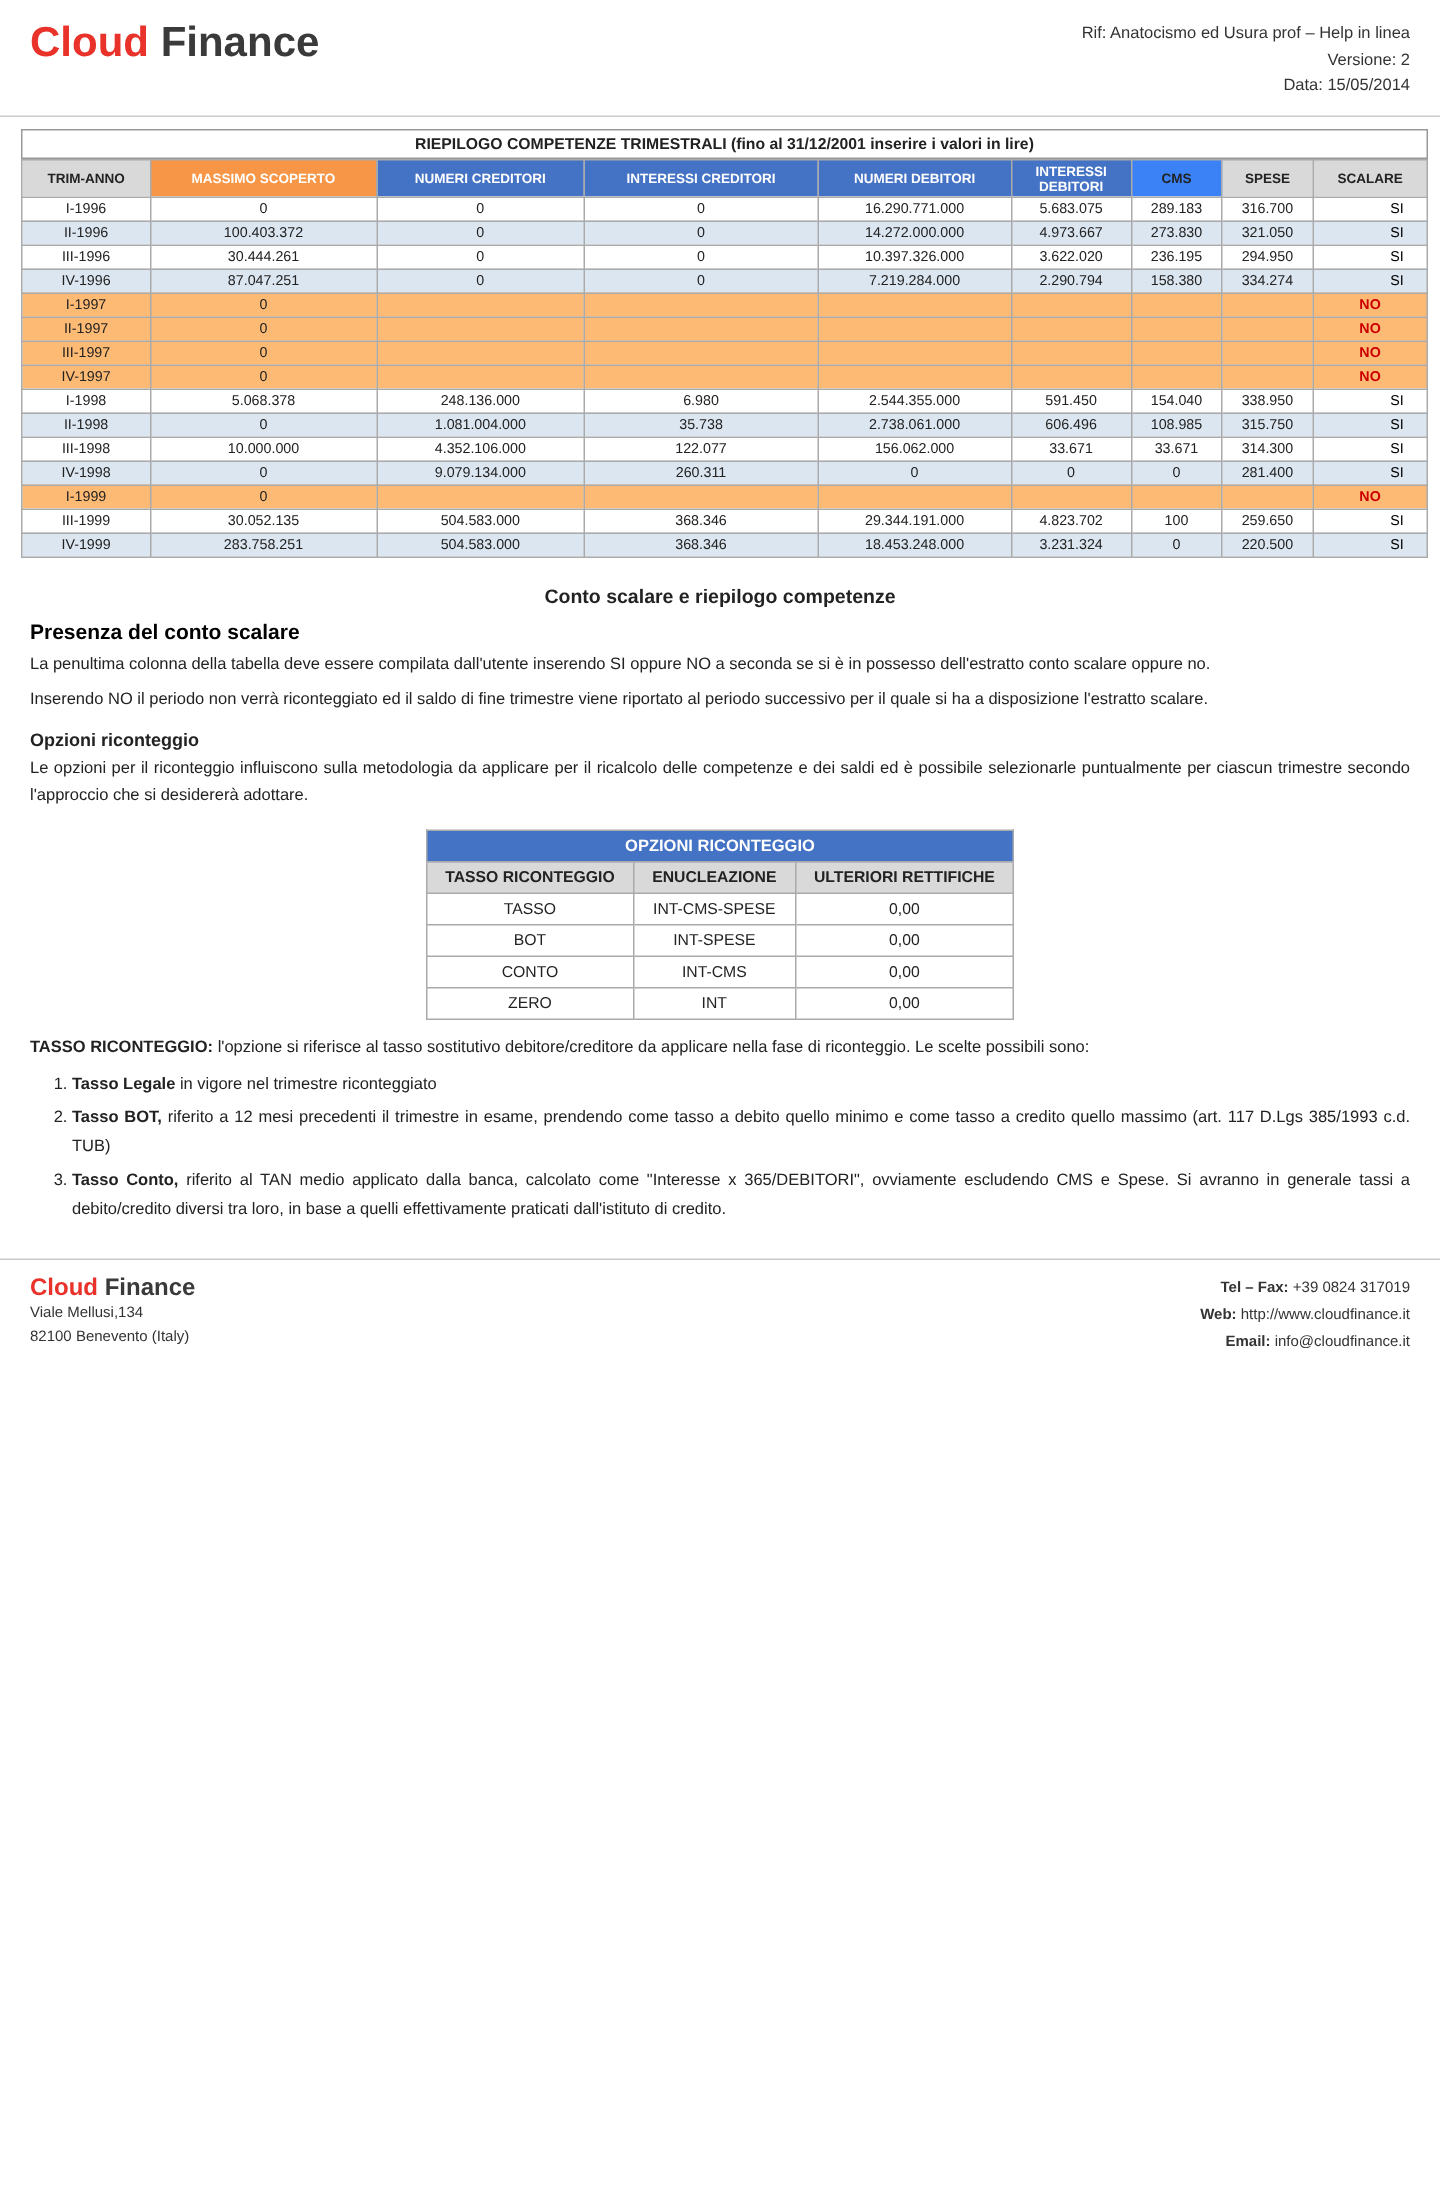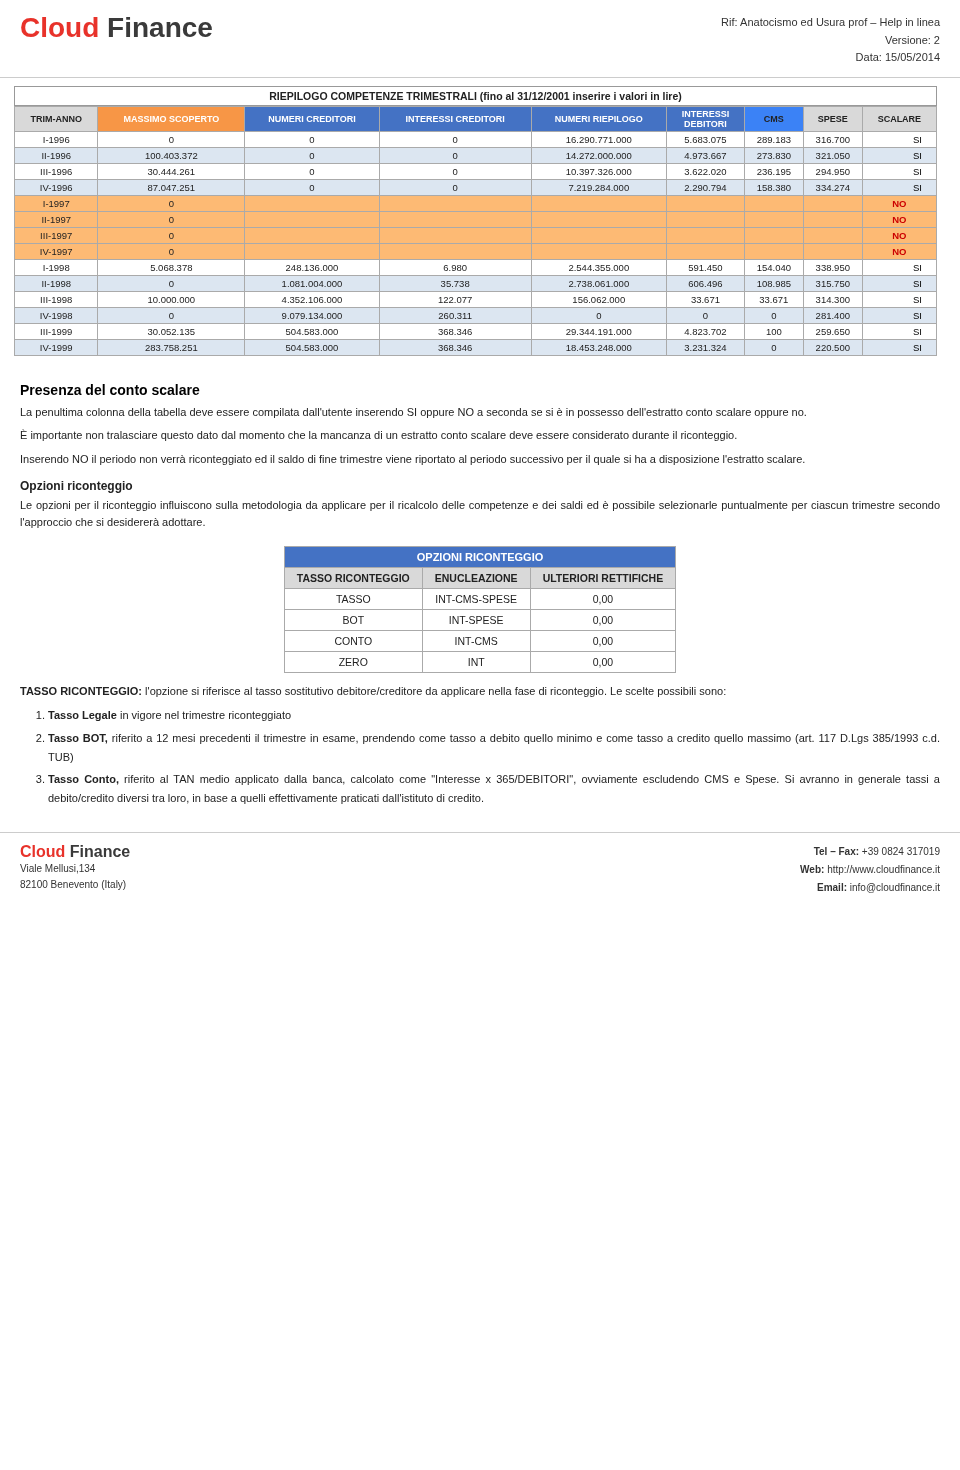--- a/index.html
+++ b/index.html
@@ -29,21 +29,21 @@
     .logo .finance { color: #3a3a3a; }
     .header-right {
       text-align: right;
       font-size: 11px;
       color: #333;
       line-height: 1.6;
     }
 
     
     .table-section {
-      padding: 8px 23px 4px 14px;
+      padding: 8px 8px 4px 14px;
     }
 
     .riepilogo-title {
       text-align: center;
       font-size: 10.5px;
       font-weight: bold;
       border: 1px solid #999;
       padding: 3px 6px;
       margin-bottom: 0;
       background: #fff;
@@ -193,21 +193,21 @@
 
 <div class="table-section">
   <div class="riepilogo-title">RIEPILOGO COMPETENZE TRIMESTRALI (fino al 31/12/2001 inserire i valori in lire)</div>
   <table class="main-table">
     <thead>
       <tr>
         <th class="col-trim">TRIM-ANNO</th>
         <th class="col-massimo">MASSIMO SCOPERTO</th>
         <th class="col-numcred">NUMERI CREDITORI</th>
         <th class="col-intcred">INTERESSI CREDITORI</th>
-        <th class="col-numdeb">NUMERI RIEPILOGO</th>
+        <th class="col-numdeb">NUMERI DEBITORI</th>
         <th class="col-intdeb">INTERESSI<br>DEBITORI</th>
         <th class="col-cms">CMS</th>
         <th class="col-spese">SPESE</th>
         <th class="col-scalare">SCALARE</th>
       </tr>
     </thead>
     <tbody id="table-body">
     <tr class="row-normal">
           <td>I-1996</td>
           <td>0</td>
@@ -333,20 +333,31 @@
           <td>IV-1998</td>
           <td>0</td>
           <td>9.079.134.000</td>
           <td>260.311</td>
           <td>0</td>
           <td>0</td>
           <td>0</td>
           <td>281.400</td>
           <td><span class="val-si">SI</span></td>
         </tr>
+        <tr class="row-yellow">
+          <td>I-1999</td>
+          <td>0</td>
+          <td></td>
+          <td></td>
+          <td></td>
+          <td></td>
+          <td></td>
+          <td></td>
+          <td><span class="val-no">NO</span></td>
+        </tr>
         <tr class="row-normal">
           <td>III-1999</td>
           <td>30.052.135</td>
           <td>504.583.000</td>
           <td>368.346</td>
           <td>29.344.191.000</td>
           <td>4.823.702</td>
           <td>100</td>
           <td>259.650</td>
           <td><span class="val-si">SI</span></td>
@@ -360,24 +371,24 @@
           <td>3.231.324</td>
           <td>0</td>
           <td>220.500</td>
           <td><span class="val-si">SI</span></td>
         </tr>
       </tbody>
   </table>
 </div>
 
 <div class="body-section">
+  <div style="text-align:center; font-weight:bold; font-size:13px; margin-bottom:8px;">Conto scalare e riepilogo competenze</div>
 
   <div class="section-title">Presenza del conto scalare</div>
   <p>La penultima colonna della tabella deve essere compilata dall'utente inserendo SI oppure NO a seconda se si è in possesso dell'estratto conto scalare oppure no.</p>
-  <p>È importante non tralasciare questo dato dal momento che la mancanza di un estratto conto scalare deve essere considerato durante il riconteggio.</p>
   <p>Inserendo NO il periodo non verrà riconteggiato ed il saldo di fine trimestre viene riportato al periodo successivo per il quale si ha a disposizione l'estratto scalare.</p>
 
   <div class="sub-title">Opzioni riconteggio</div>
   <p>Le opzioni per il riconteggio influiscono sulla metodologia da applicare per il ricalcolo delle competenze e dei saldi ed è possibile selezionarle puntualmente per ciascun trimestre secondo l'approccio che si desidererà adottare.</p>
 
   <div class="opzioni-wrapper">
     <table class="opzioni-table">
       <thead>
         <tr>
           <th colspan="3" class="opz-header-main">OPZIONI RICONTEGGIO</th>

